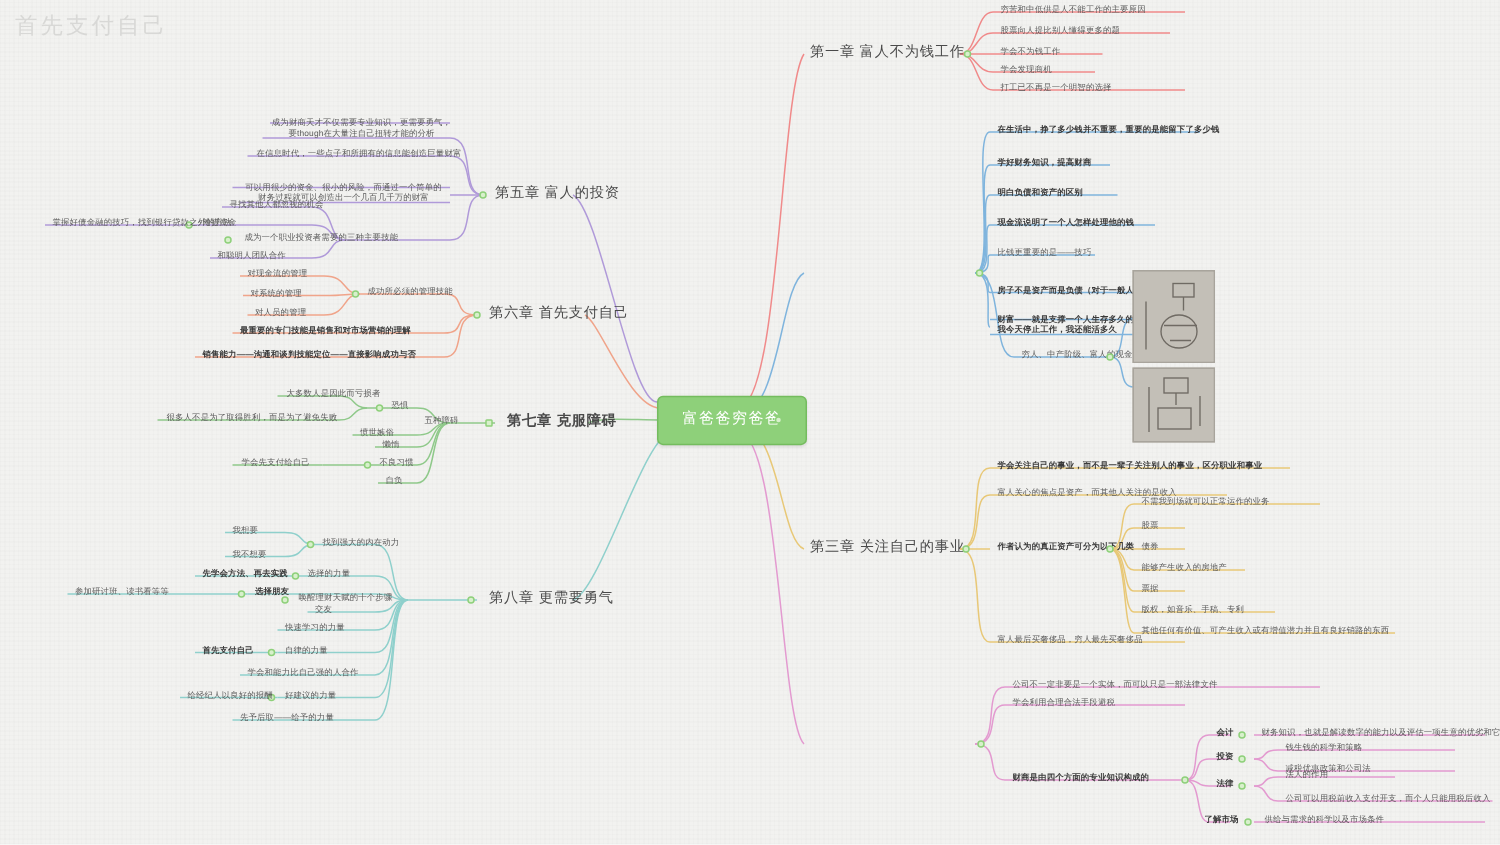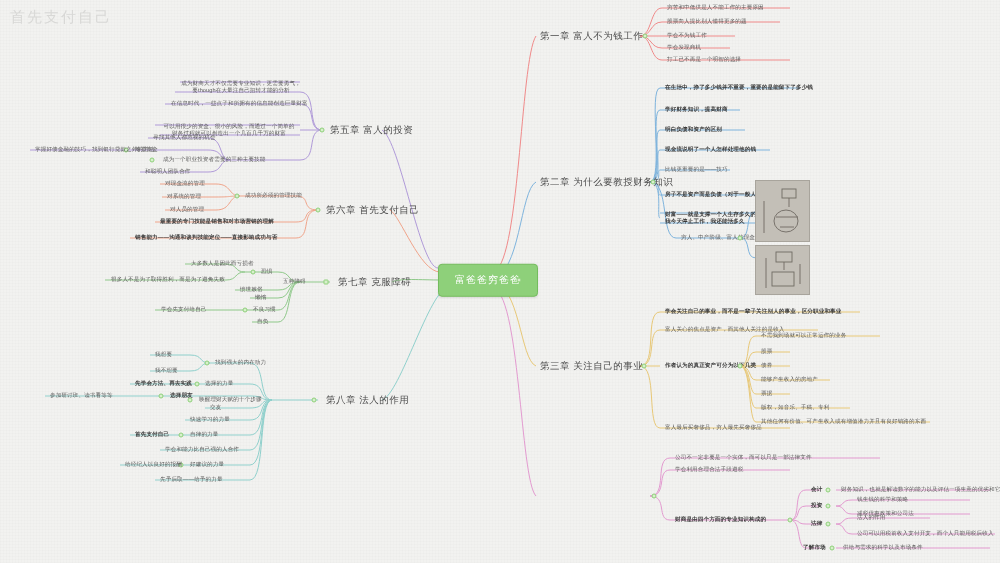--- a/index.html
+++ b/index.html
@@ -249,21 +249,20 @@
   <div class="bullet" style="left:519px; top:280px;"></div>
 
   <div class="node lvl1" style="left:536px; top:36px;">第一章 富人不为钱工作</div>
   <div class="bullet" style="left:645px; top:36px;"></div>
   <div class="node lvl3" style="left:664px; top:8px;">穷苦和中低供是人不能工作的主要原因</div>
   <div class="node lvl3" style="left:664px; top:22px;">股票向人提比别人懂得更多的题</div>
   <div class="node lvl3" style="left:664px; top:36px;">学会不为钱工作</div>
   <div class="node lvl3" style="left:664px; top:48px;">学会发现商机</div>
   <div class="node lvl3" style="left:664px; top:60px;">打工已不再是一个明智的选择</div>
 
-  <div class="node lvl1" style="left:536px; top:182px;">第二章 为什么要教授财务知识</div>
   <div class="bullet" style="left:653px; top:182px;"></div>
   <div class="node lvl3 b" style="left:662px; top:88px;">在生活中，挣了多少钱并不重要，重要的是能留下了多少钱</div>
   <div class="node lvl3 b" style="left:662px; top:110px;">学好财务知识，提高财商</div>
   <div class="node lvl3 b" style="left:662px; top:130px;">明白负债和资产的区别</div>
   <div class="node lvl3 b" style="left:662px; top:150px;">现金流说明了一个人怎样处理他的钱</div>
   <div class="node lvl3" style="left:662px; top:170px;">比钱更重要的是——技巧</div>
   <div class="node lvl3 b" style="left:662px; top:195px;">房子不是资产而是负债（对于一般人而言）</div>
   <div class="node lvl3 b" style="left:662px; top:218px; white-space:normal; width:150px;">财富——就是支撑一个人生存多久的能力，或者说，如果我今天停止工作，我还能活多久</div>
   <div class="node lvl3" style="left:678px; top:238px;">穷人、中产阶级、富人的现金流图</div>
   <div class="bullet" style="left:740px; top:238px;"></div>
@@ -349,35 +348,35 @@
   <div class="node lvl1" style="left:322px; top:210px;">第六章 首先支付自己</div>
   <div class="bullet" style="left:318px; top:210px;"></div>
   <div class="node lvl3" style="left:242px; top:196px;">成功所必须的管理技能</div>
   <div class="bullet" style="left:237px; top:196px;"></div>
   <div class="node lvl3" style="left:162px; top:184px;">对现金流的管理</div>
   <div class="node lvl3" style="left:164px; top:197px;">对系统的管理</div>
   <div class="node lvl3" style="left:167px; top:210px;">对人员的管理</div>
   <div class="node lvl3 b" style="left:157px; top:222px;">最重要的专门技能是销售和对市场营销的理解</div>
   <div class="node lvl3 b" style="left:132px; top:238px;">销售能力——沟通和谈判技能定位——直接影响成功与否</div>
 
-  <div class="node lvl1" style="left:334px; top:282px;">第七章 克服障碍</div>
+  <div class="node lvl1" style="left:334px; top:282px;font-weight:bold;">第七章 克服障碍</div>
   <div class="bullet sq" style="left:326px; top:282px;"></div>
   <div class="node lvl3" style="left:280px; top:282px;">五种障碍</div>
   <div class="node lvl3" style="left:258px; top:272px;">恐惧</div>
   <div class="bullet" style="left:253px; top:272px;"></div>
   <div class="node lvl3" style="left:188px; top:264px;">大多数人是因此而亏损者</div>
   <div class="node lvl3" style="left:108px; top:280px;">很多人不是为了取得胜利，而是为了避免失败</div>
   <div class="node lvl3" style="left:237px; top:290px;">愤世嫉俗</div>
   <div class="node lvl3" style="left:252px; top:298px;">懒惰</div>
   <div class="node lvl3" style="left:250px; top:310px;">不良习惯</div>
   <div class="bullet" style="left:245px; top:310px;"></div>
   <div class="node lvl3" style="left:158px; top:310px;">学会先支付给自己</div>
   <div class="node lvl3" style="left:254px; top:322px;">自负</div>
 
-  <div class="node lvl1" style="left:322px; top:400px;">第八章 法人的作用</div>
+  <div class="node lvl1" style="left:322px; top:400px;">第八章 更需要勇气</div>
   <div class="bullet" style="left:314px; top:400px;"></div>
   <div class="node lvl3" style="left:196px; top:400px;">唤醒理财天赋的十个步骤</div>
   <div class="bullet" style="left:190px; top:400px;"></div>
 
   <div class="node lvl3" style="left:212px; top:363px;">找到强大的内在动力</div>
   <div class="bullet" style="left:207px; top:363px;"></div>
   <div class="node lvl3" style="left:152px; top:355px;">我想要</div>
   <div class="node lvl3" style="left:152px; top:371px;">我不想要</div>
 
   <div class="node lvl3" style="left:202px; top:384px;">选择的力量</div>

